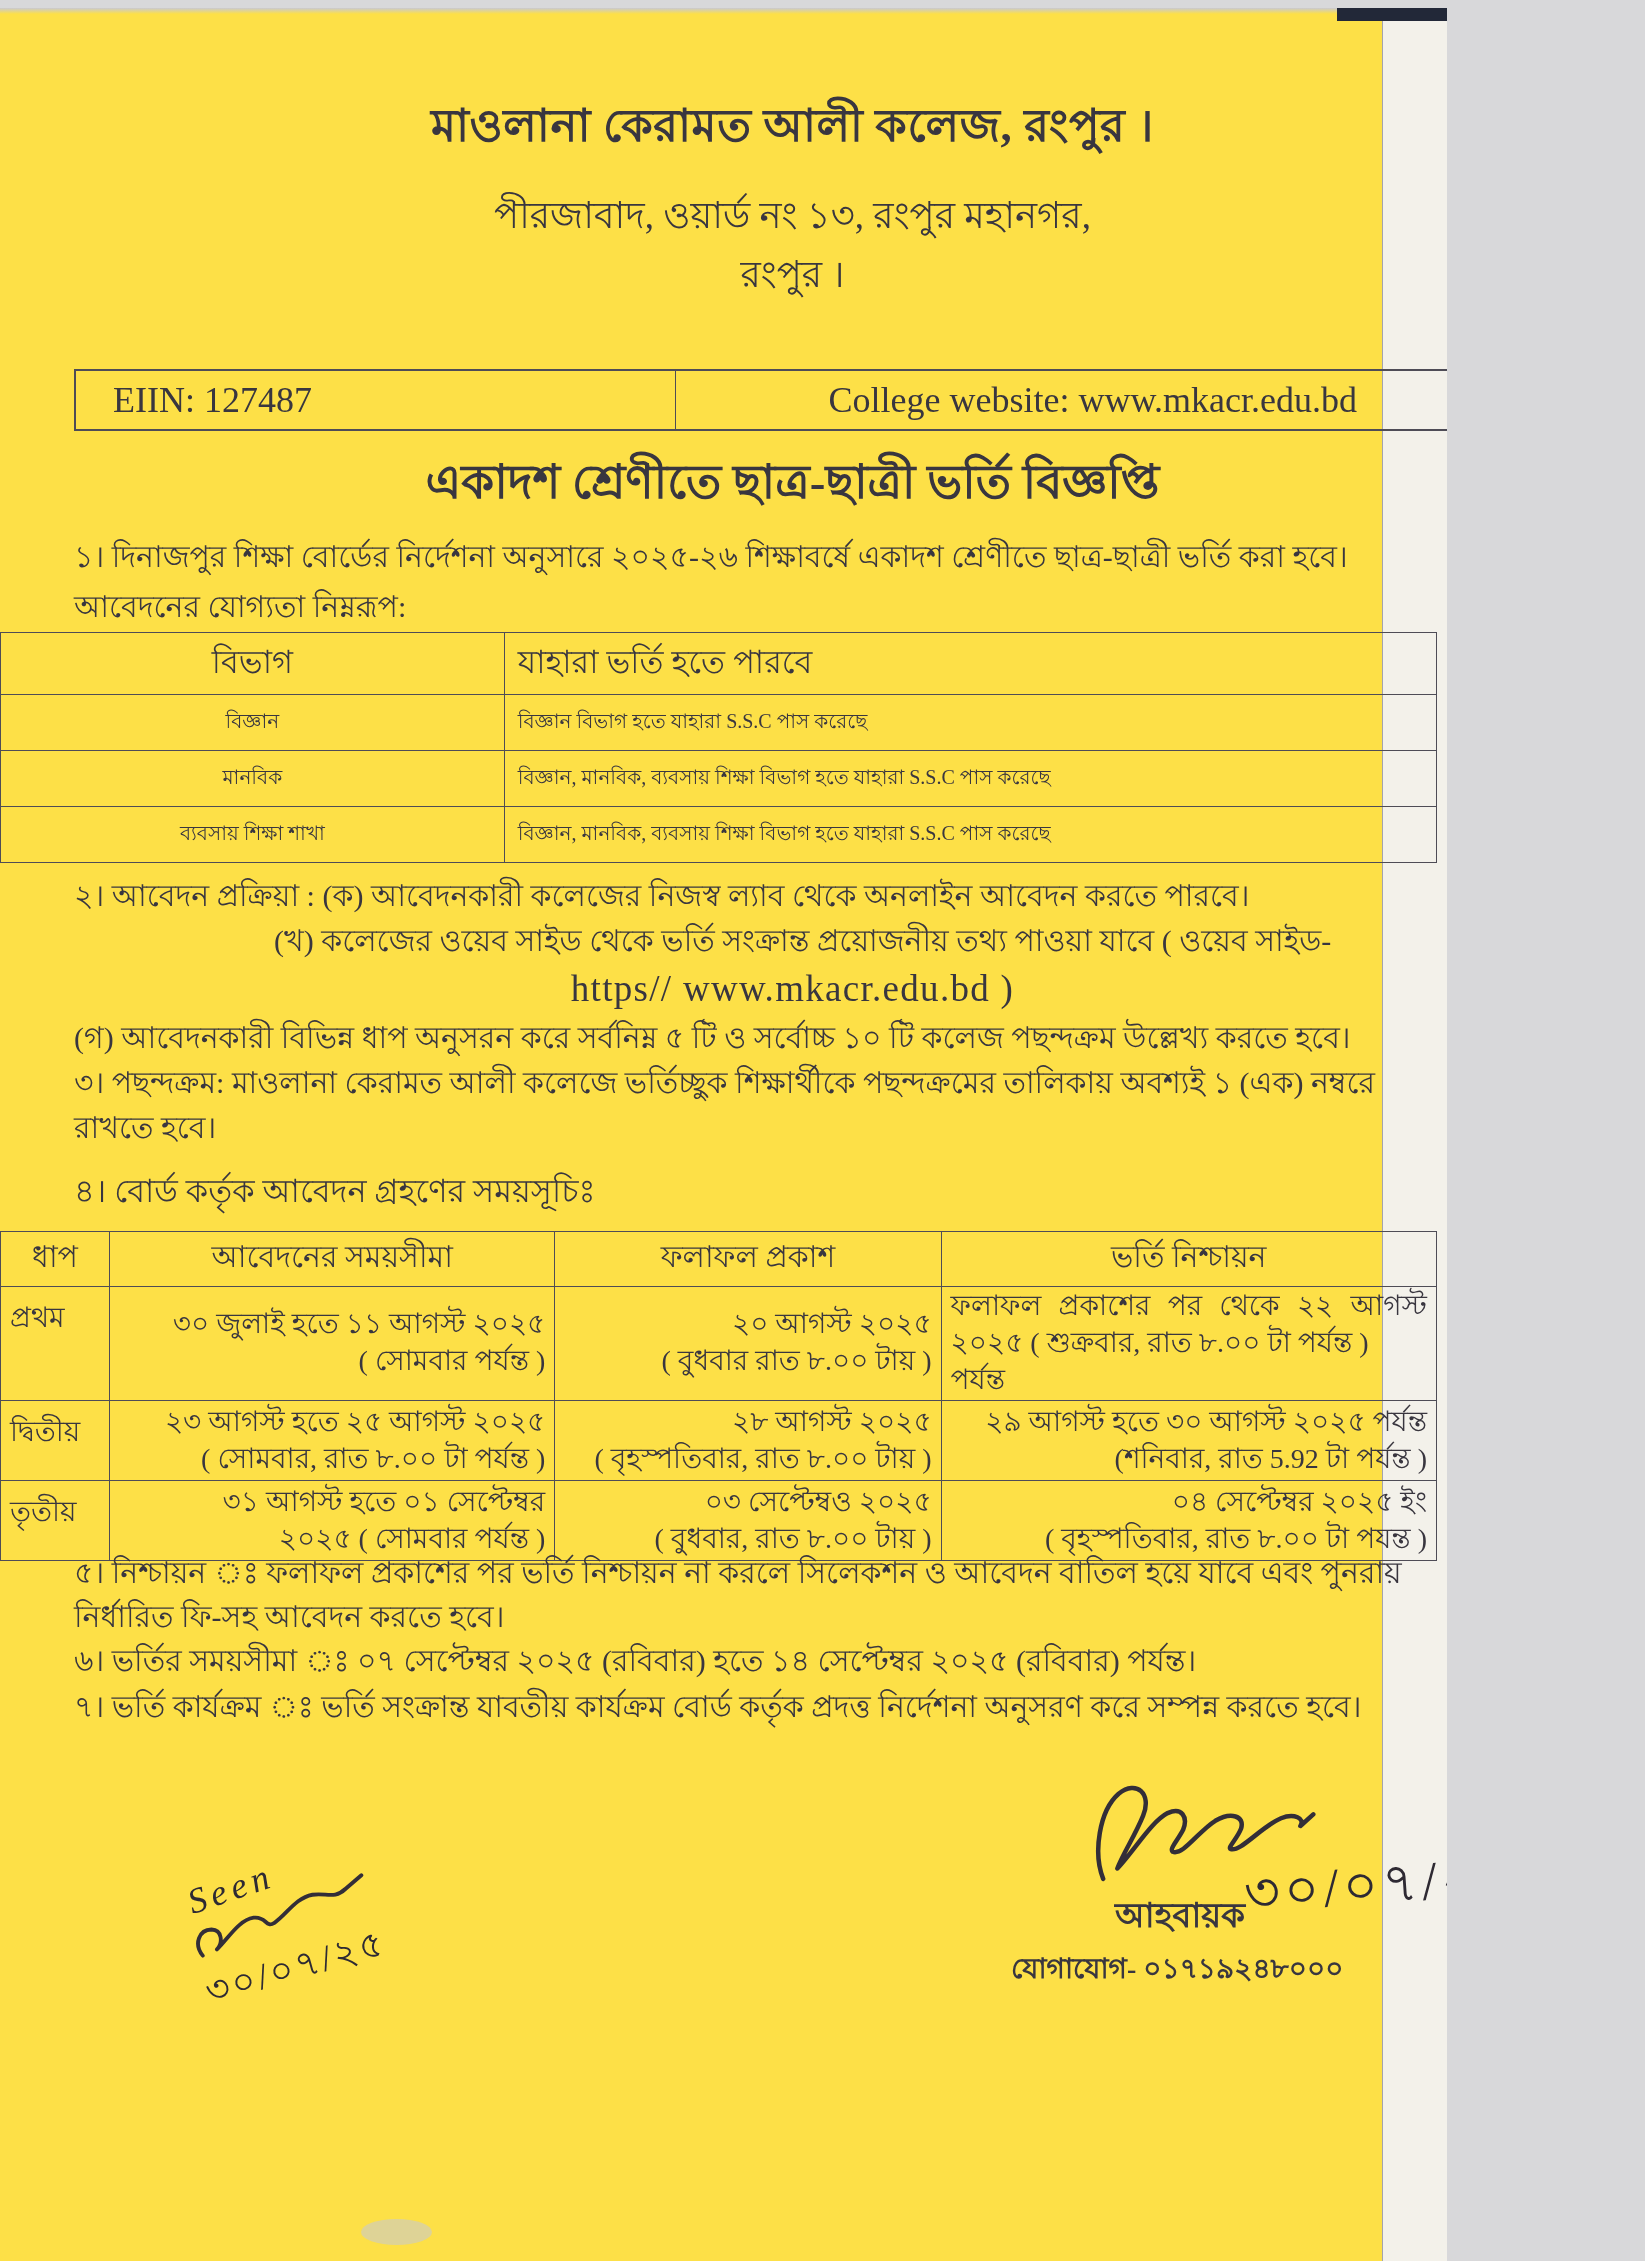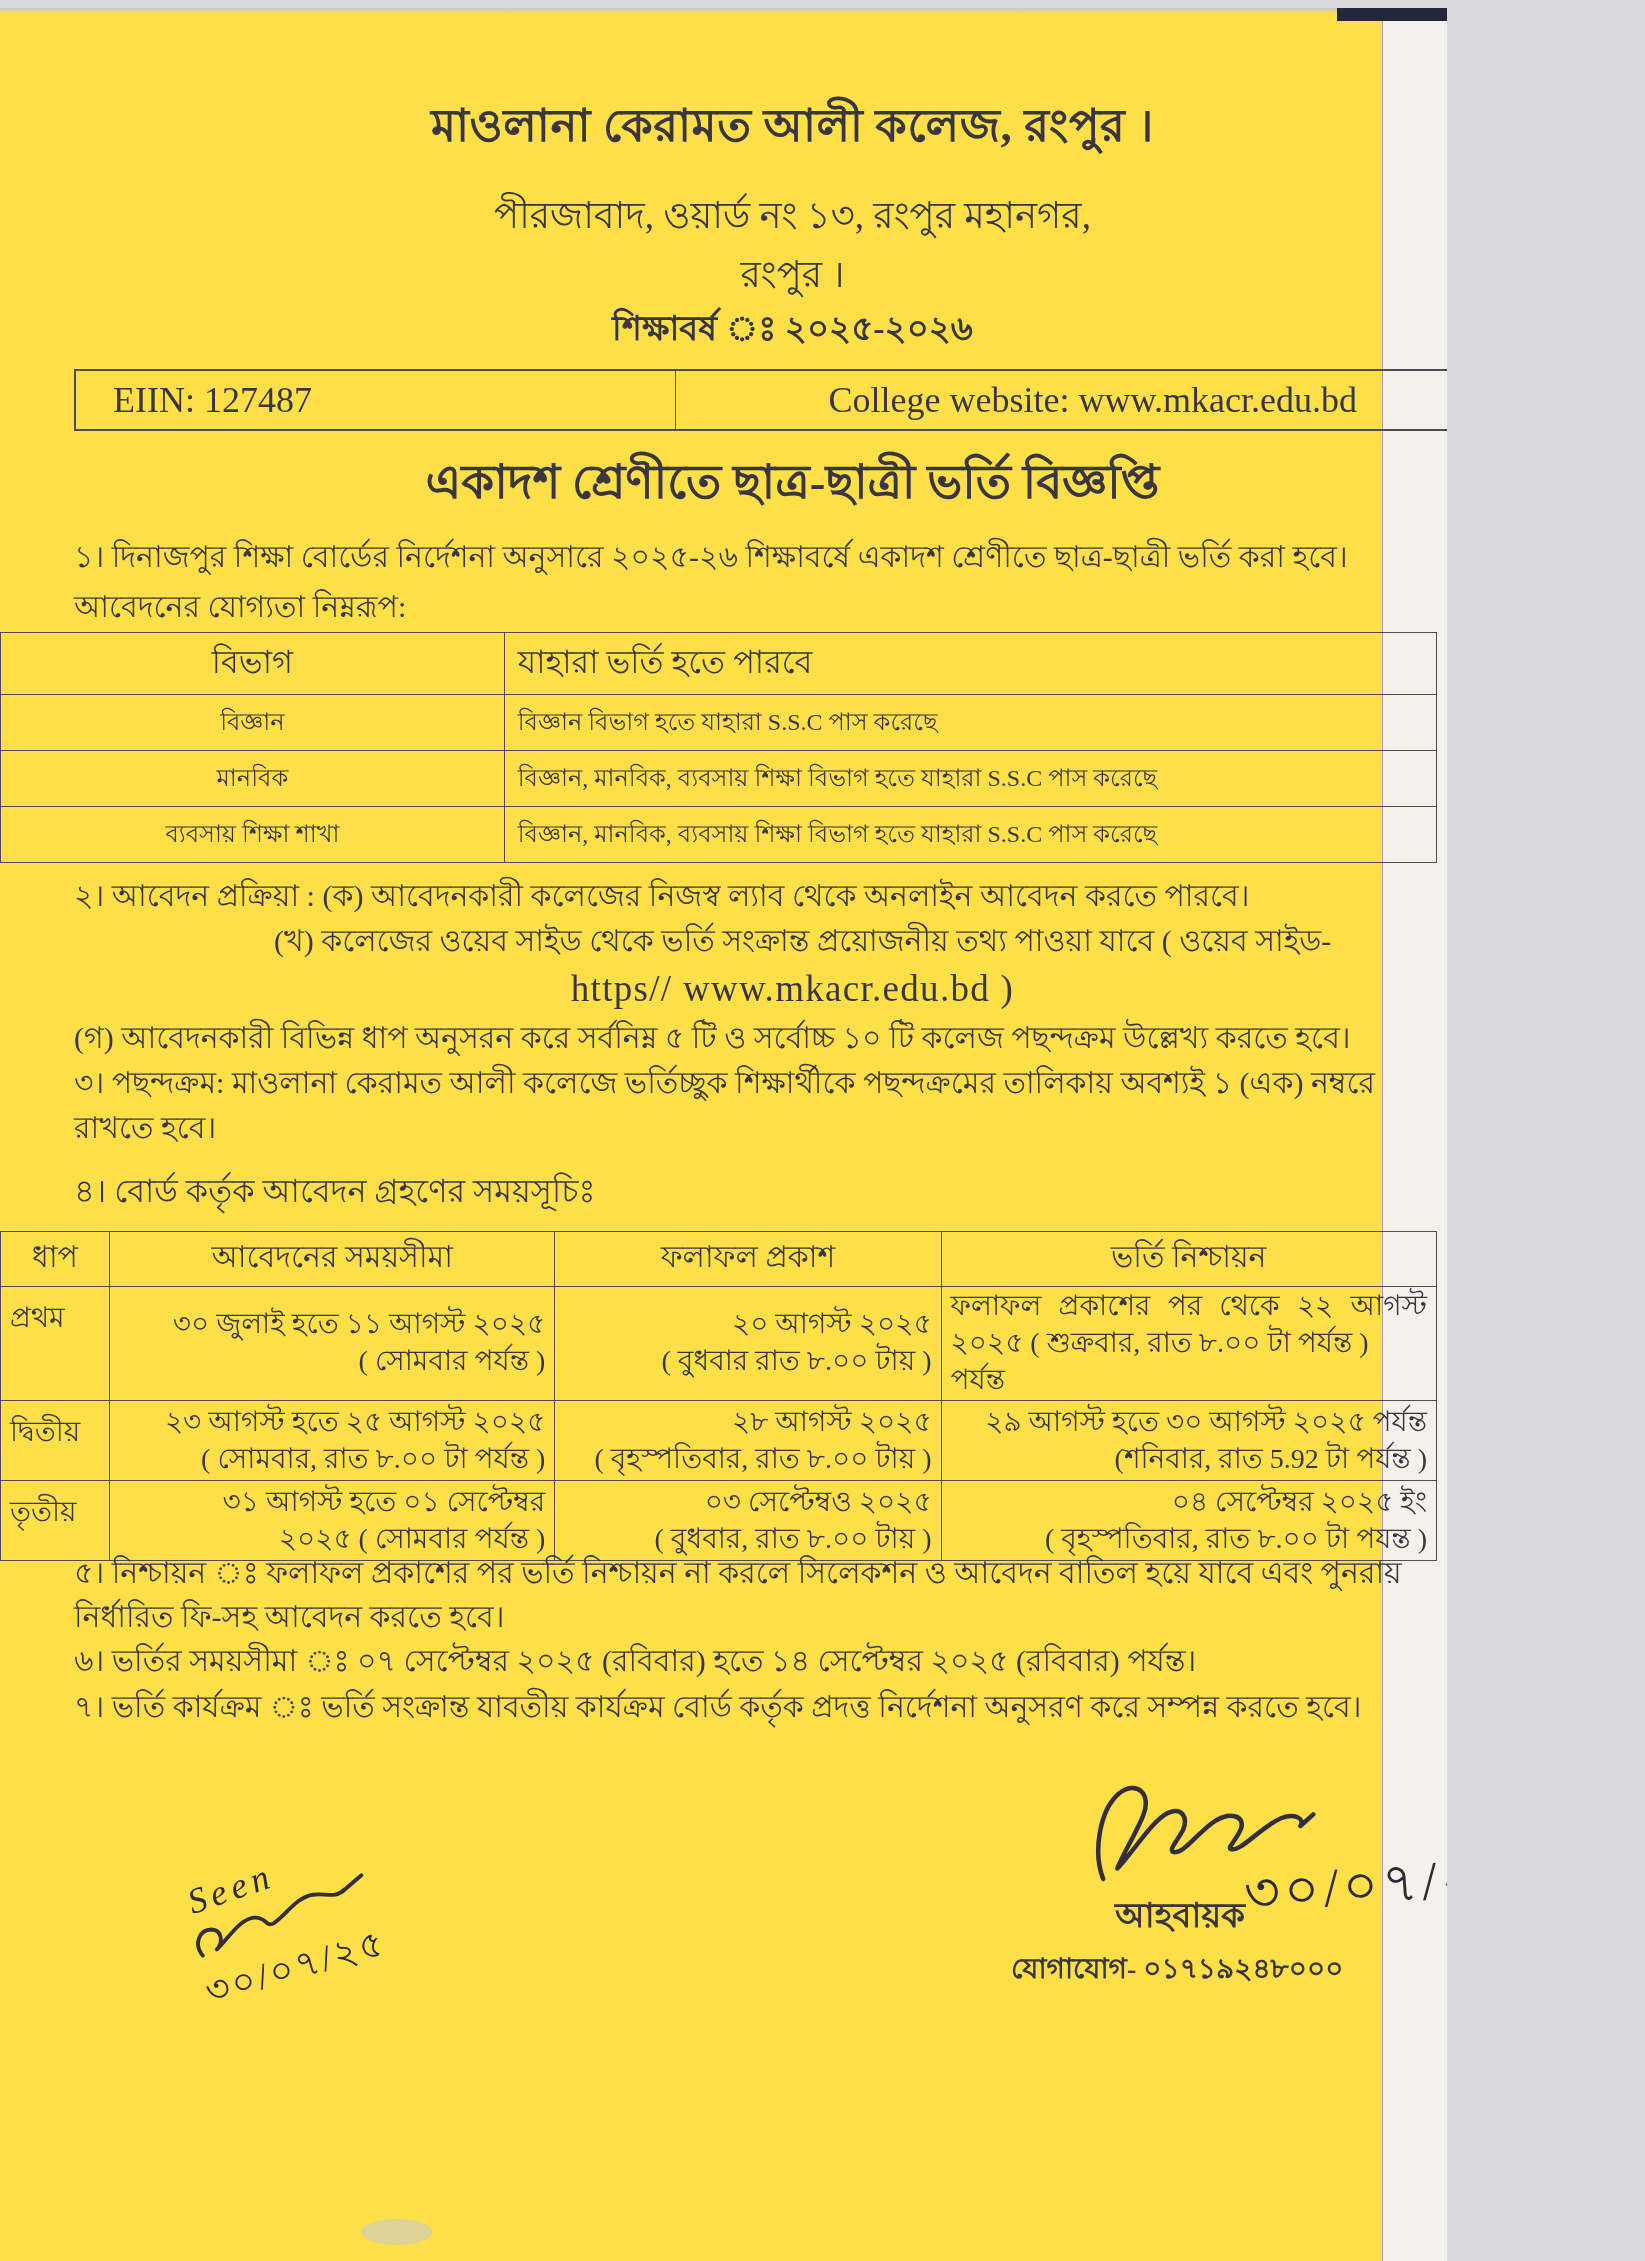--- a/index.html
+++ b/index.html
@@ -19,21 +19,21 @@
   .session{top:294px;font-size:34px;font-weight:700;}
   .eiin-row{top:361px;height:62px;border:2.6px solid #4e4c56;display:flex;box-sizing:border-box;}
   .eiin-cell{width:41.9%;border-right:1.9px solid #4e4c56;display:flex;align-items:center;padding-left:37px;box-sizing:border-box;font-size:36px;}
   .web-cell{flex:1;display:flex;align-items:center;justify-content:center;font-size:36px;}
   .notice-title{top:438px;font-size:47px;font-weight:700;}
   .body-line{font-size:30px;line-height:1.25;}
   .p1l1{top:530px;}
   .p1l2{top:580px;}
   table{border-collapse:collapse;table-layout:fixed;}
   .t1{top:624px;width:1437px;}
-  .t1 th,.t1 td{border:1.9px solid #4e4c56;font-size:24px;font-weight:400;padding:0 13px;}
+  .t1 th,.t1 td{border:1.9px solid #4e4c56;font-size:20px;font-weight:400;padding:0 13px;}
   .t1 th{height:61px;text-align:center;font-size:32px;}
   .t1 td{height:55px;}
   .t1 .c1{width:33.2%;text-align:center;}
   .t1 .c2{text-align:left;}
   .p2a{top:869px;}
   .p2b{top:914px;padding-left:200px;box-sizing:border-box;}
   .p2url{top:959px;font-size:37px;letter-spacing:1.3px;}
   .p2c{top:1011px;}
   .p3l1{top:1056px;}
   .p3l2{top:1101px;}
@@ -65,21 +65,20 @@
 
 <div class="sheet">
   <div class="top-shade"></div>
   <div class="edge-strip"></div>
   <div class="corner-dark"></div>
   <div class="fold-smudge"></div>
 
   <div class="abs content-col ctr college">মাওলানা কেরামত আলী কলেজ, রংপুর ।</div>
   <div class="abs content-col ctr addr1">পীরজাবাদ, ওয়ার্ড নং ১৩, রংপুর মহানগর,</div>
   <div class="abs content-col ctr addr2">রংপুর ।</div>
-  <div class="abs content-col ctr session">শিক্ষাবর্ষ ঃ ২০২৫-২০২৬</div>
 
   <div class="abs content-col eiin-row">
     <div class="eiin-cell">EIIN: 127487</div>
     <div class="web-cell">College website: www.mkacr.edu.bd</div>
   </div>
 
   <div class="abs content-col ctr notice-title">একাদশ শ্রেণীতে ছাত্র-ছাত্রী ভর্তি বিজ্ঞপ্তি</div>
 
   <div class="abs content-col body-line p1l1">১। দিনাজপুর শিক্ষা বোর্ডের নির্দেশনা অনুসারে ২০২৫-২৬ শিক্ষাবর্ষে একাদশ শ্রেণীতে ছাত্র-ছাত্রী ভর্তি করা হবে।</div>
   <div class="abs content-col body-line p1l2">আবেদনের যোগ্যতা নিম্নরূপ:</div>

